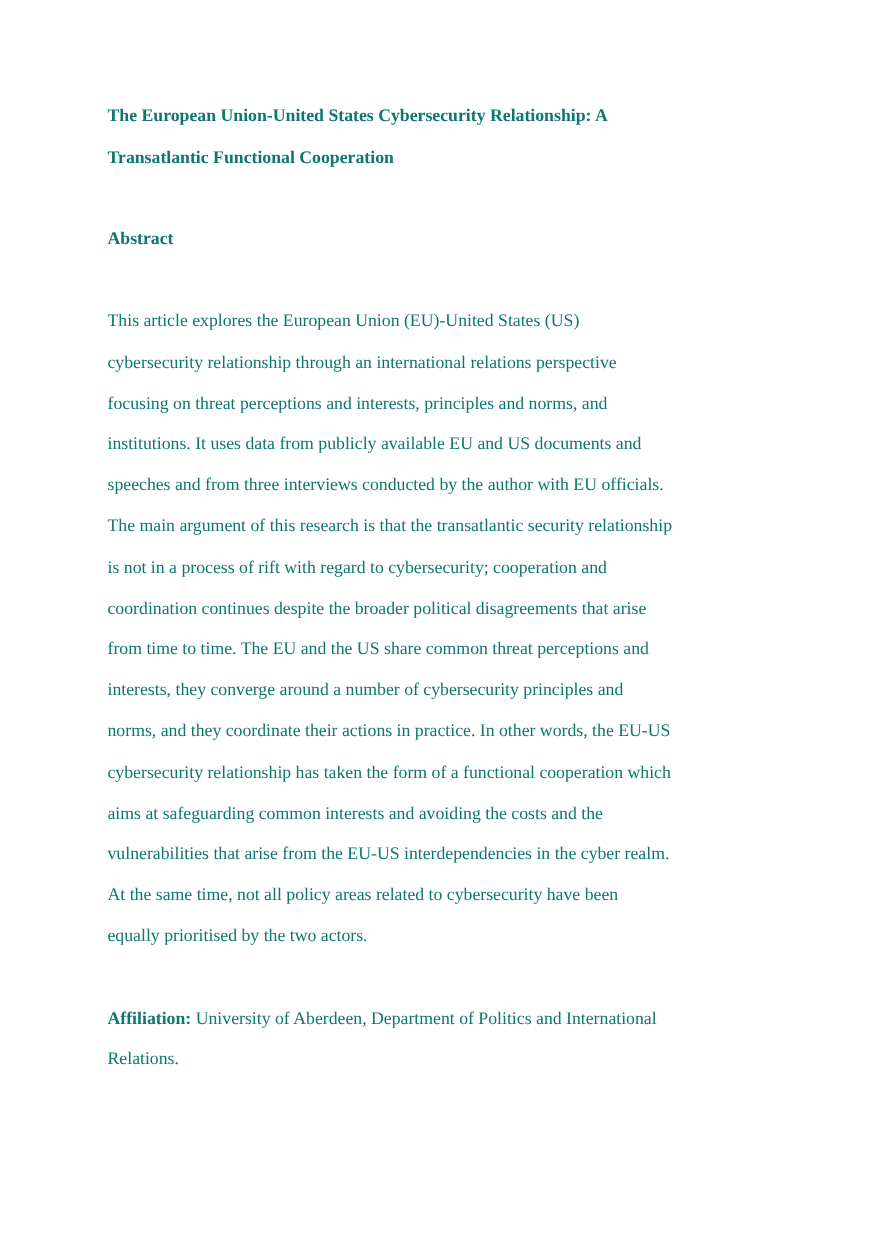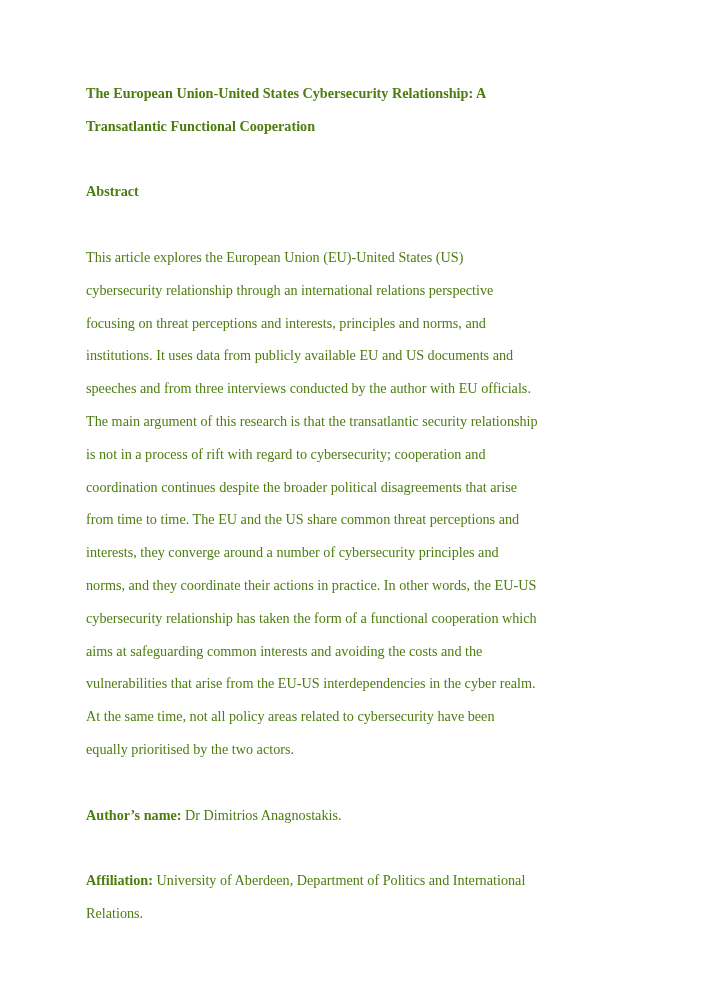--- a/index.html
+++ b/index.html
@@ -14,21 +14,21 @@
     background: #ffffff;
     overflow: hidden;
   }
   .content {
     box-sizing: border-box;
     width: 623px;
     padding: 77px 85px 0 86px;
     font-family: "Liberation Serif", "DejaVu Serif", serif;
     font-size: 14.2px;
     line-height: 32.8px;
-    color: #4d7c0f;
+    color: #0f766e;
     text-align: left;
   }
   .content p {
     margin: 0 0 32.8px 0;
   }
   .bold {
     font-weight: bold;
   }
 </style>
 </head>
@@ -37,18 +37,17 @@
 <div class="page">
   <div class="content">
 
     <p class="bold">The European Union-United States Cybersecurity Relationship: A Transatlantic Functional Cooperation</p>
 
     <p class="bold">Abstract</p>
 
     <p>This article explores the European Union (EU)-United States (US) cybersecurity relationship through an international relations perspective focusing on threat perceptions and interests, principles and norms, and institutions. It uses data from publicly available EU and US documents and speeches and from three interviews conducted by the author with EU officials. The main argument of this research is that the transatlantic security relationship is not in a process of rift with regard to cybersecurity; cooperation and coordination continues despite the broader political disagreements that arise from time to time. The EU and the US share common threat perceptions and interests, they converge around a number of cybersecurity principles and norms, and they coordinate their actions in practice. In other words, the EU-US cybersecurity relationship has taken the form of a functional cooperation which aims at safeguarding common interests and avoiding the costs and the vulnerabilities that arise from the EU-US interdependencies in the cyber realm. At the same time, not all policy areas related to cybersecurity have been equally prioritised by the two actors.</p>
 
 
-    <p><span class="bold">Author’s name:</span><span> Dr Dimitrios Anagnostakis.</span></p>
 
     <p><span class="bold">Affiliation:</span><span> University of Aberdeen, Department of Politics and International Relations.</span></p>
 
   </div>
 </div>
 
 </body></html>

